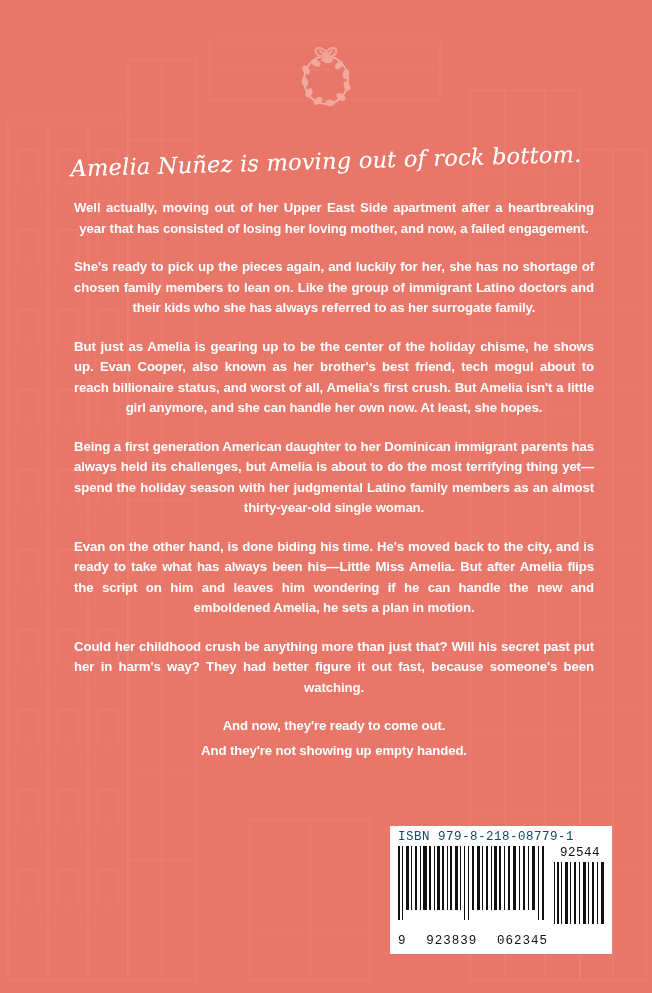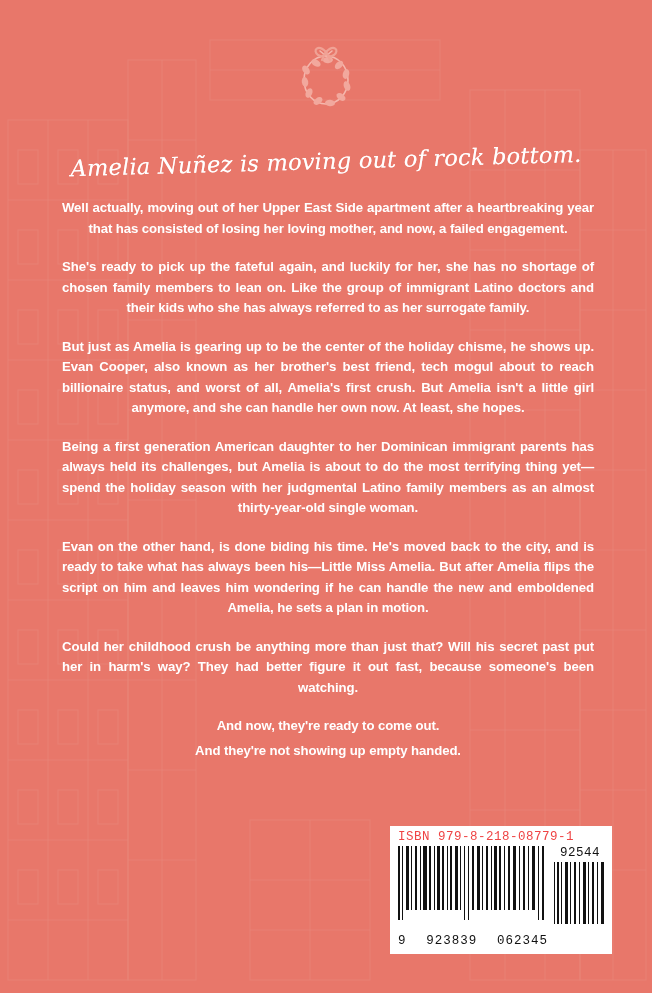--- a/index.html
+++ b/index.html
@@ -65,21 +65,21 @@
 
   .blurb {
     position: absolute;
     top: 198px;
     left: 58px;
     width: 536px;
     color: #ffffff;
   }
 
   .blurb p {
-    margin: 0 0 18px 4px;
+    margin: 0 0 18px 16px;
     font-family: "Liberation Sans", sans-serif;
     font-size: 13.2px;
     line-height: 20.5px;
     text-align: center;
     font-weight: 600;
     letter-spacing: -0.1px;
   }
   .blurb p.justify {
     text-align: justify;
     text-align-last: center;
@@ -103,21 +103,21 @@
     box-sizing: border-box;
   }
   .isbn-row {
     display: flex;
     align-items: baseline;
     justify-content: flex-start;
     padding: 4px 6px 0 8px;
     font-family: "Liberation Mono", monospace;
     font-size: 12.5px;
     letter-spacing: 0.5px;
-    color: #ef4444;
+    color: #0c4a6e;
     white-space: nowrap;
   }
   .isbn-row .isbn-label { margin-right: 8px; }
 
   .bars-main {
     position: relative;
     margin: 2px 0 0 8px;
     width: 150px;
     height: 74px;
   }
@@ -276,21 +276,21 @@
     </g>
   </svg>
 </div>
 
 <div class="content">
 
   <div class="script-title">Amelia Nuñez is moving out of rock bottom.</div>
 
   <div class="blurb">
     <p class="justify">Well actually, moving out of her Upper East Side apartment after a heartbreaking year that has consisted of losing her loving mother, and now, a failed engagement.</p>
-    <p class="justify">She's ready to pick up the fateful again, and luckily for her, she has no shortage of chosen family members to lean on. Like the group of immigrant Latino doctors and their kids who she has always referred to as her surrogate family.</p>
+    <p class="justify">She's ready to pick up the pieces again, and luckily for her, she has no shortage of chosen family members to lean on. Like the group of immigrant Latino doctors and their kids who she has always referred to as her surrogate family.</p>
     <p class="justify">But just as Amelia is gearing up to be the center of the holiday chisme, he shows up. Evan Cooper, also known as her brother's best friend, tech mogul about to reach billionaire status, and worst of all, Amelia's first crush. But Amelia isn't a little girl anymore, and she can handle her own now. At least, she hopes.</p>
     <p class="justify">Being a first generation American daughter to her Dominican immigrant parents has always held its challenges, but Amelia is about to do the most terrifying thing yet—spend the holiday season with her judgmental Latino family members as an almost thirty-year-old single woman.</p>
     <p class="justify">Evan on the other hand, is done biding his time. He's moved back to the city, and is ready to take what has always been his—Little Miss Amelia. But after Amelia flips the script on him and leaves him wondering if he can handle the new and emboldened Amelia, he sets a plan in motion.</p>
     <p class="justify">Could her childhood crush be anything more than just that? Will his secret past put her in harm's way? They had better figure it out fast, because someone's been watching.</p>
     <p class="closing tight">And now, they're ready to come out.</p>
     <p>And they're not showing up empty handed.</p>
   </div>
 
   <div class="barcode-box">
     <div class="isbn-row">

